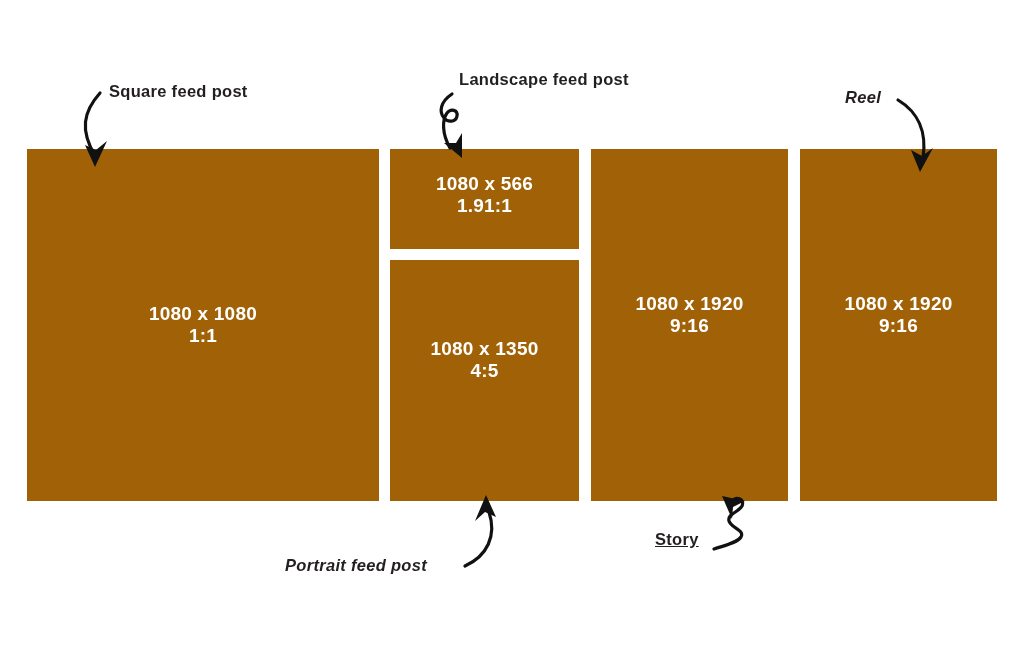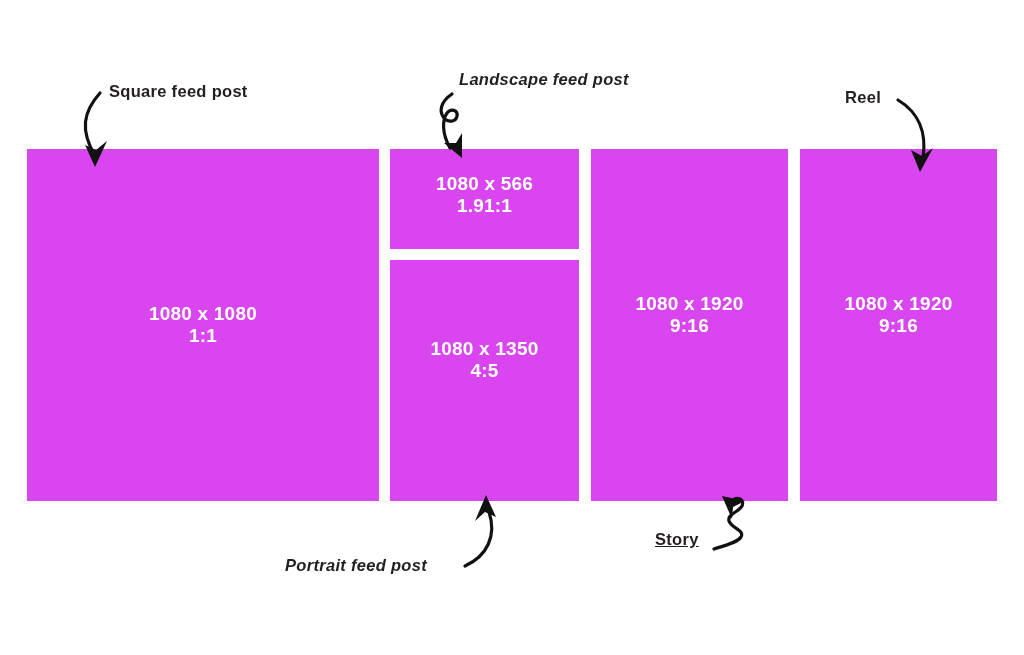--- a/index.html
+++ b/index.html
@@ -12,21 +12,21 @@
   }
   #canvas {
     position: relative;
     width: 1024px;
     height: 655px;
     background: #ffffff;
     overflow: hidden;
   }
   .panel {
     position: absolute;
-    background: #d946ef;
+    background: #a16207;
     display: flex;
     flex-direction: column;
     align-items: center;
     box-sizing: border-box;
   }
   .panel .spec {
     color: #ffffff;
     font-family: "Liberation Sans", sans-serif;
     font-weight: bold;
     font-size: 19px;
@@ -52,22 +52,22 @@
   .callout {
     position: absolute;
     color: #231f20;
     font-family: "Liberation Sans", sans-serif;
     font-weight: bold;
     font-size: 16.5px;
     letter-spacing: 0.3px;
     white-space: nowrap;
   }
   #label-square    { left: 109px; top: 82px; text-align: center; }
-  #label-landscape { left: 459px; top: 70px; font-style: italic; }
-  #label-reel      { left: 845px; top: 88px; }
+  #label-landscape { left: 459px; top: 70px; }
+  #label-reel      { left: 845px; top: 88px; font-style: italic; }
   #label-portrait  { left: 285px; top: 556px; font-style: italic; }
   #label-story     { left: 655px; top: 530px; text-decoration: underline; }
 
   .arrow-layer {
     position: absolute;
     left: 0; top: 0;
     width: 1024px;
     height: 655px;
     pointer-events: none;
   }

